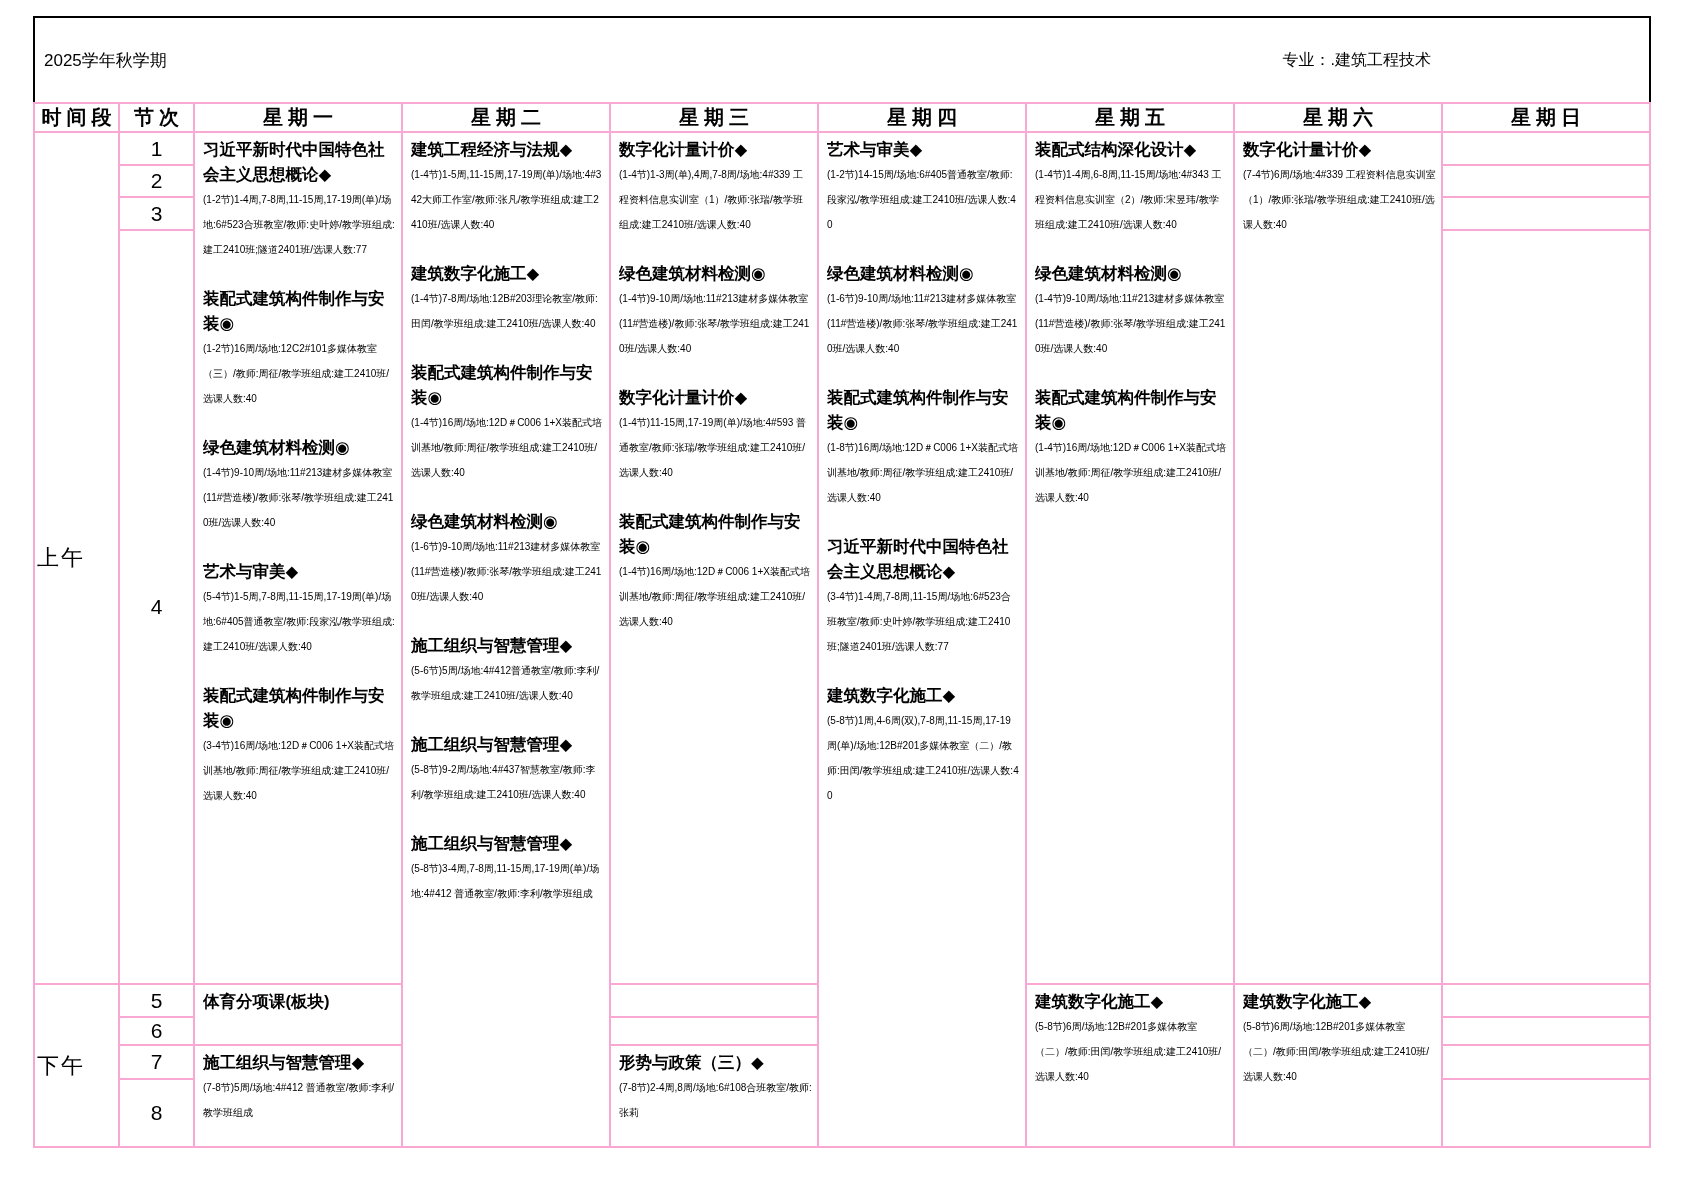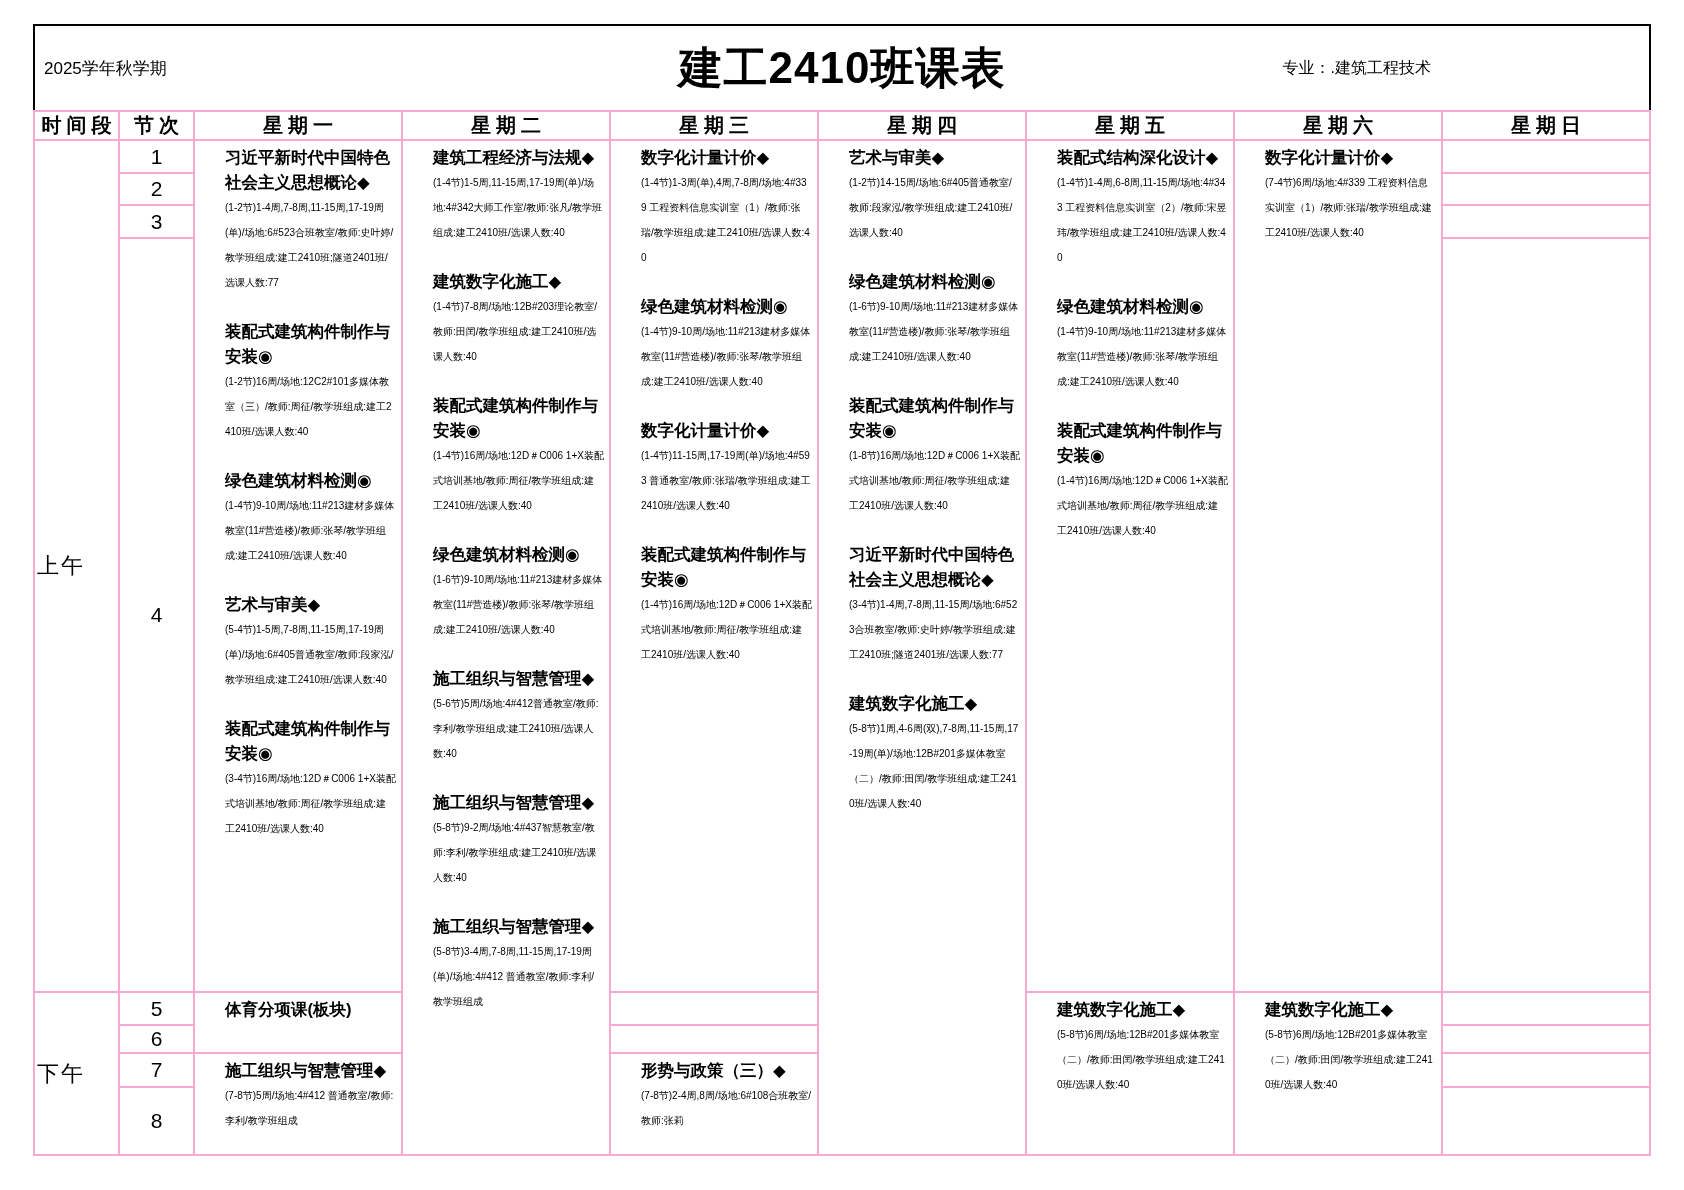--- a/index.html
+++ b/index.html
@@ -1,43 +1,42 @@
 <!DOCTYPE html>
 <html><head>
 <meta charset="utf-8">
 <style>
   html,body{margin:0;padding:0;background:#fff;width:1684px;height:1190px;overflow:hidden;
     font-family:"Liberation Sans","DejaVu Sans",sans-serif;color:#000;}
-  .sheet{position:absolute;left:33px;top:24px;width:1618px;border-radius:10px;}
+  .sheet{position:absolute;left:33px;top:16px;width:1618px;border-radius:10px;}
   .titlebar{border:2px solid #000;border-bottom:none;height:84px;position:relative;
     display:flex;align-items:center;justify-content:center;}
   .semester{position:absolute;left:9px;top:0;height:100%;display:flex;align-items:center;font-size:17px;}
   .sheet-title{font-size:44px;font-weight:bold;letter-spacing:1px;}
   .major{position:absolute;right:218px;top:0;height:100%;display:flex;align-items:center;font-size:16px;margin-left:44px;}
   table{border-collapse:collapse;table-layout:fixed;width:100%;}
   td{border:2px solid #f9a8d4;padding:0;vertical-align:middle;overflow:hidden;}
   tr.trh{height:28px}.tr1{height:33px}.tr2{height:32px}.tr3{height:33px}.tr4{height:754px}
   .tr5{height:33px}.tr6{height:28px}.tr7{height:34px}.tr8{height:68px}
   td.hd{font-weight:bold;font-size:20px;text-align:center;letter-spacing:5px;text-indent:5px;}
   td.timecol{font-size:22px;letter-spacing:2px;text-indent:2px;}
   td.period{font-size:21px;text-align:center;}
   td.content{position:relative;vertical-align:top;}
   .cellbox{position:absolute;top:4px;left:8px;right:5px;bottom:2px;overflow:hidden;}
-  .course{margin-bottom:24px;margin-left:22px;}
+  .course{margin-bottom:24px;}
   .c-title{font-weight:bold;font-size:16.5px;line-height:25px;word-break:break-all;}
   .c-body{font-size:10px;line-height:25px;word-break:break-all;}
   .c-body:empty{display:none;}
 </style>
 </head>
 <body>
 
 <div class="sheet">
   <div class="titlebar">
     <div class="semester">2025学年秋学期</div>
-    <div class="sheet-title">建工2410班课表</div>
     <div class="major">专业：.建筑工程技术</div>
   </div>
 
   <table>
     <colgroup>
       <col style="width:85px">
         <col style="width:75px">
       <col>
         <col>
         <col>

